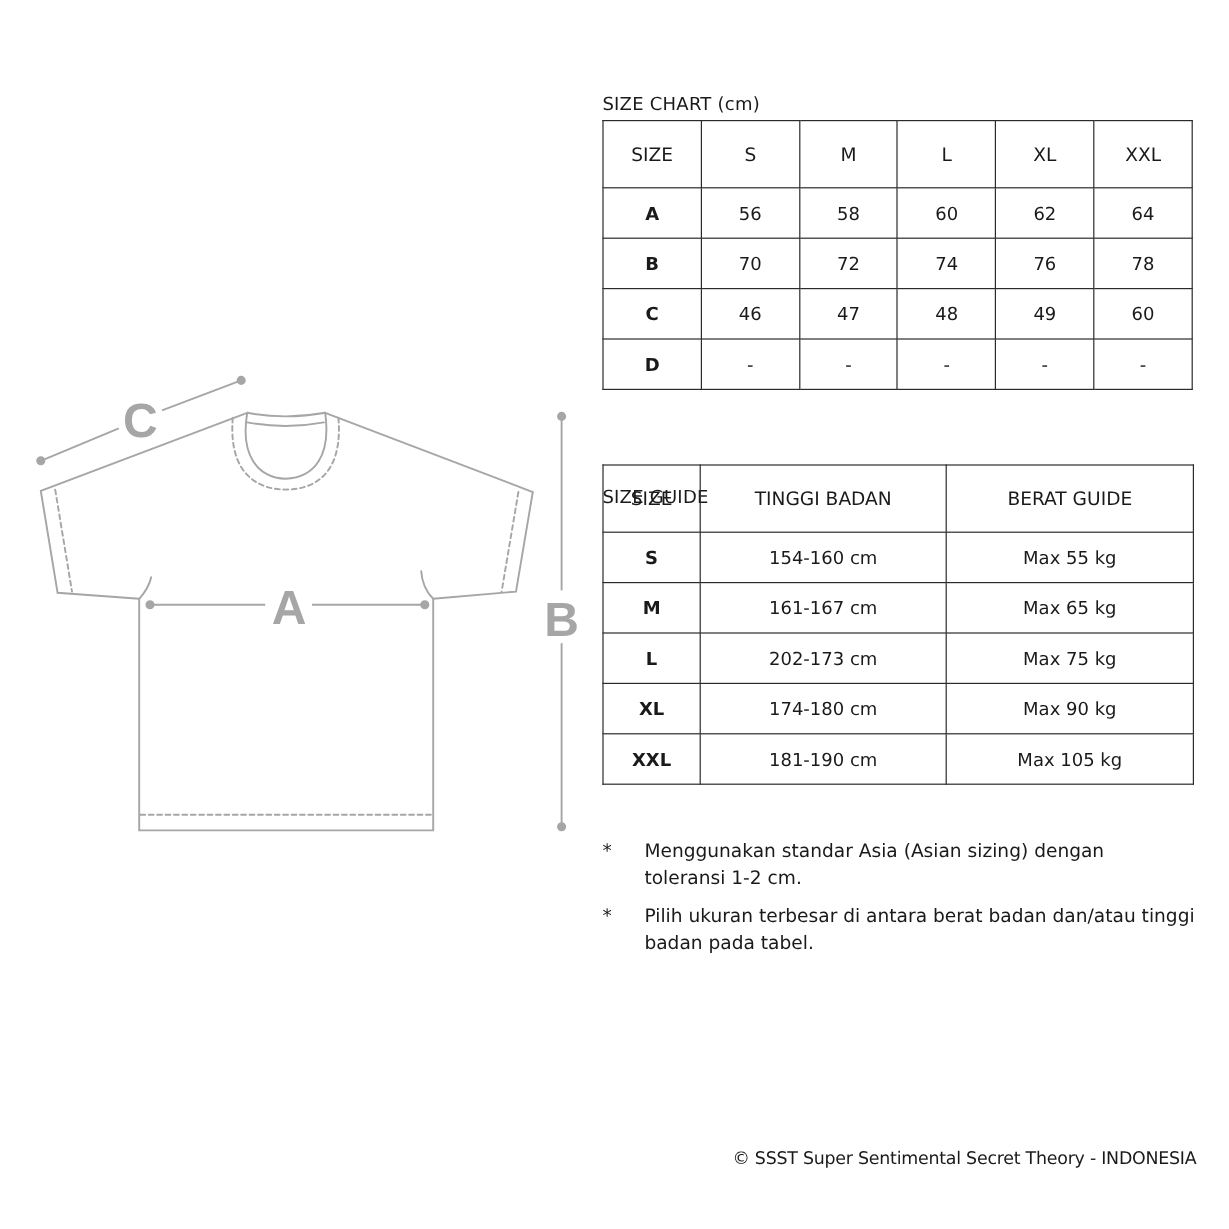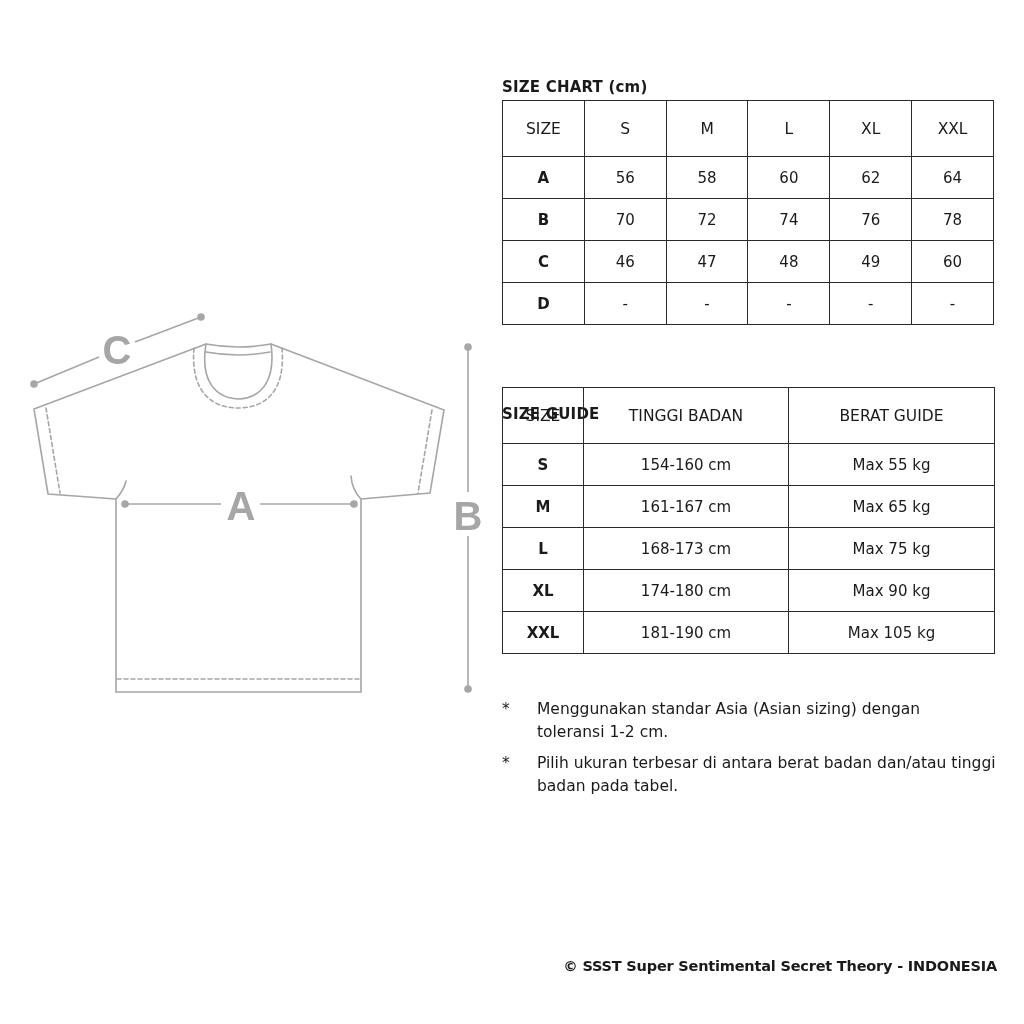--- a/index.html
+++ b/index.html
@@ -1,34 +1,34 @@
 <!DOCTYPE html>
 <html><head>
 <meta charset="utf-8">
 <style>
   html, body { margin: 0; padding: 0; background: #ffffff; }
   body { width: 1024px; height: 1024px; position: relative; overflow: hidden;
          font-family: "DejaVu Sans", "Liberation Sans", sans-serif; color: #1a1a1a; }
   .diagram { position: absolute; left: 0; top: 300px; width: 490px; height: 400px; }
-  .section-title { position: absolute; left: 502px; font-weight: bold; font-size: 15px; letter-spacing: 0.2px; }
+  .section-title { position: absolute; left: 502px; font-weight: normal; font-size: 15px; letter-spacing: 0.2px; }
   table.grid { position: absolute; left: 502px; border-collapse: collapse; table-layout: fixed; }
   table.grid td { border: 1.5px solid #2b2b2b; text-align: center; font-size: 15px; padding: 0; }
   table.grid tr.head td { font-weight: normal; font-size: 15.5px; }
   table.grid td.rowhead { font-weight: bold; }
   #chart-table { top: 100px; width: 492px; }
   #chart-table tr.head td { height: 55px; }
   #chart-table tr.body td { height: 41px; }
   #guide-table { top: 387px; width: 492px; }
   #guide-table tr.head td { height: 55px; }
   #guide-table tr.body td { height: 41px; }
   .notes { position: absolute; left: 502px; top: 698px; width: 515px; font-size: 15.5px; line-height: 23px; }
   .note { display: flex; margin-bottom: 8px; }
   .note .star { width: 35px; flex: none; }
   .examples { margin-top: 2px; line-height: 23px; white-space: nowrap; }
-  .footer { position: absolute; right: 27px; top: 958px; font-size: 14.5px; font-weight: bold; letter-spacing: -0.2px; }
+  .footer { position: absolute; right: 27px; top: 958px; font-size: 14.5px; font-weight: normal; letter-spacing: -0.2px; }
 </style>
 </head>
 <body>
 
 <svg class="diagram" viewBox="0 300 490 400" width="490" height="400">
   <g fill="none" stroke="#a6a6a6" stroke-width="1.6" stroke-linecap="round">
 
     <path d="M206,344 L34,409 L48,494 L116,499 M116,499 L116,692 L361,692 L361,499 M361,499 L430,493 L444,410 L271,344"></path>
 
     <path d="M206,344 Q238,350 271,344 M206,344 C200,380 215,398 238,399 C262,398 276,380 271,344"></path>
@@ -131,21 +131,21 @@
     <td>154-160 cm</td>
     <td>Max 55 kg</td>
   </tr>
   <tr class="body">
     <td class="rowhead">M</td>
     <td>161-167 cm</td>
     <td>Max 65 kg</td>
   </tr>
   <tr class="body">
     <td class="rowhead">L</td>
-    <td>168-173 cm</td>
+    <td>202-173 cm</td>
     <td>Max 75 kg</td>
   </tr>
   <tr class="body">
     <td class="rowhead">XL</td>
     <td>174-180 cm</td>
     <td>Max 90 kg</td>
   </tr>
   <tr class="body">
     <td class="rowhead">XXL</td>
     <td>181-190 cm</td>

